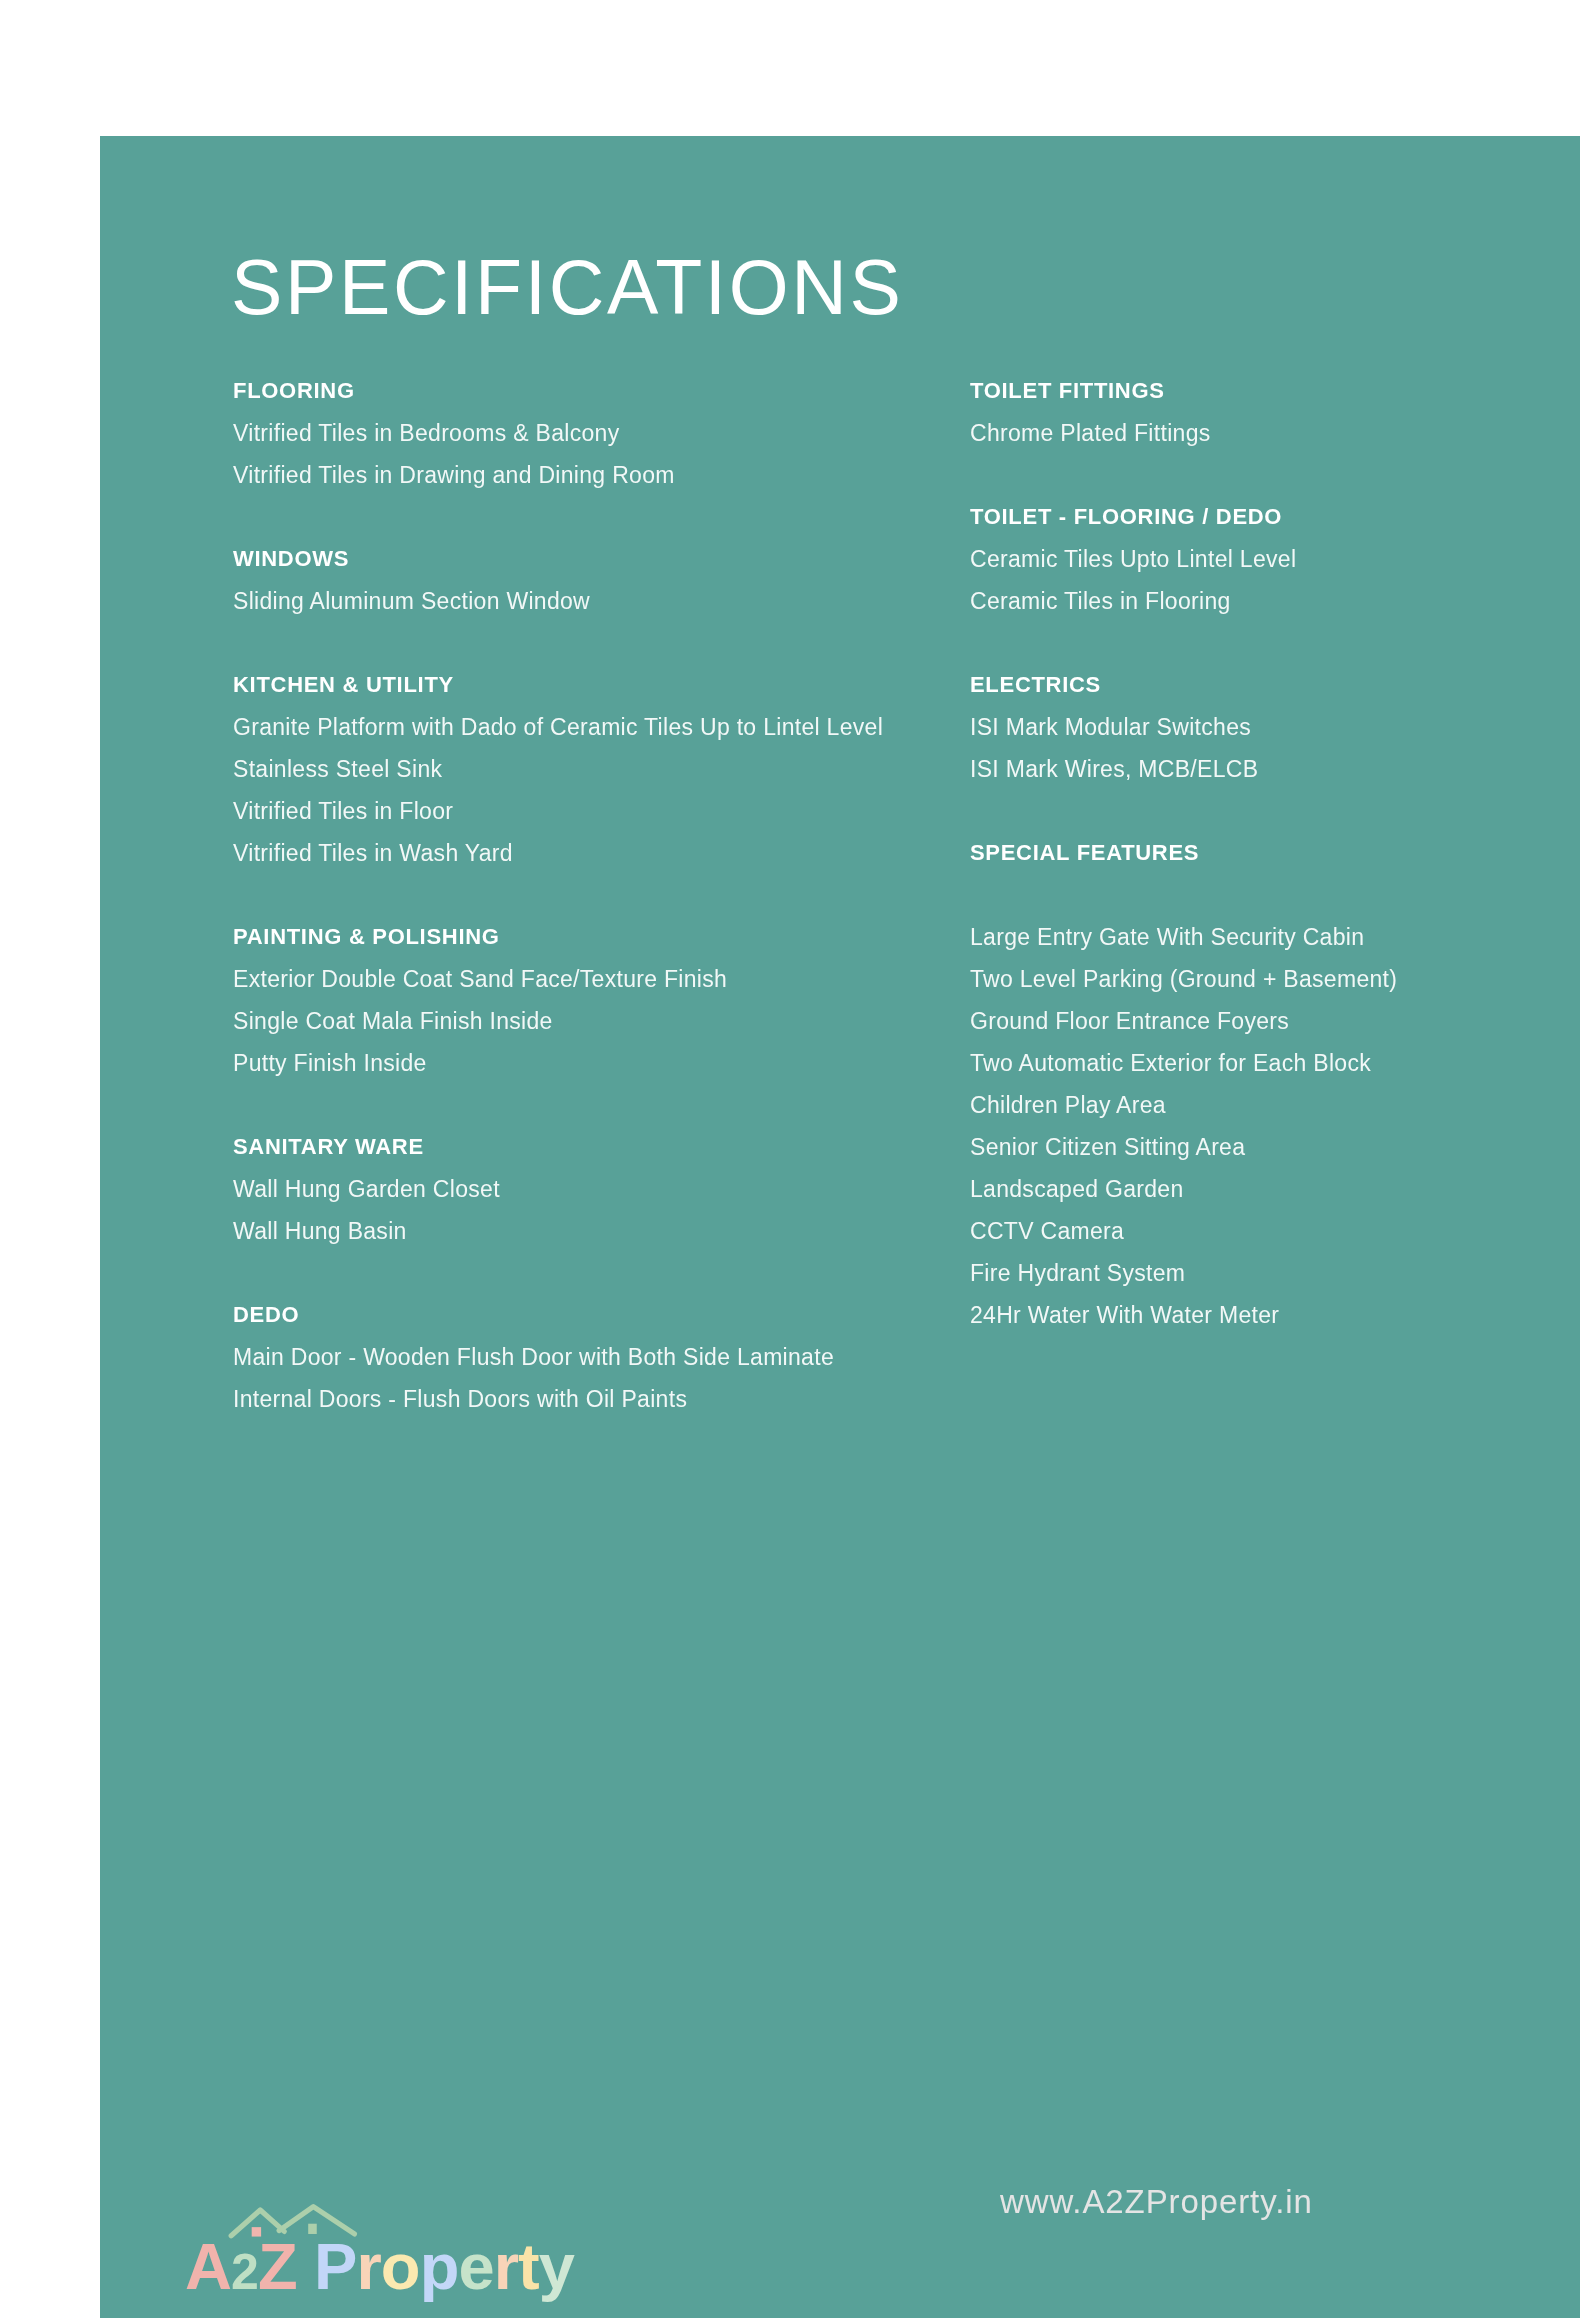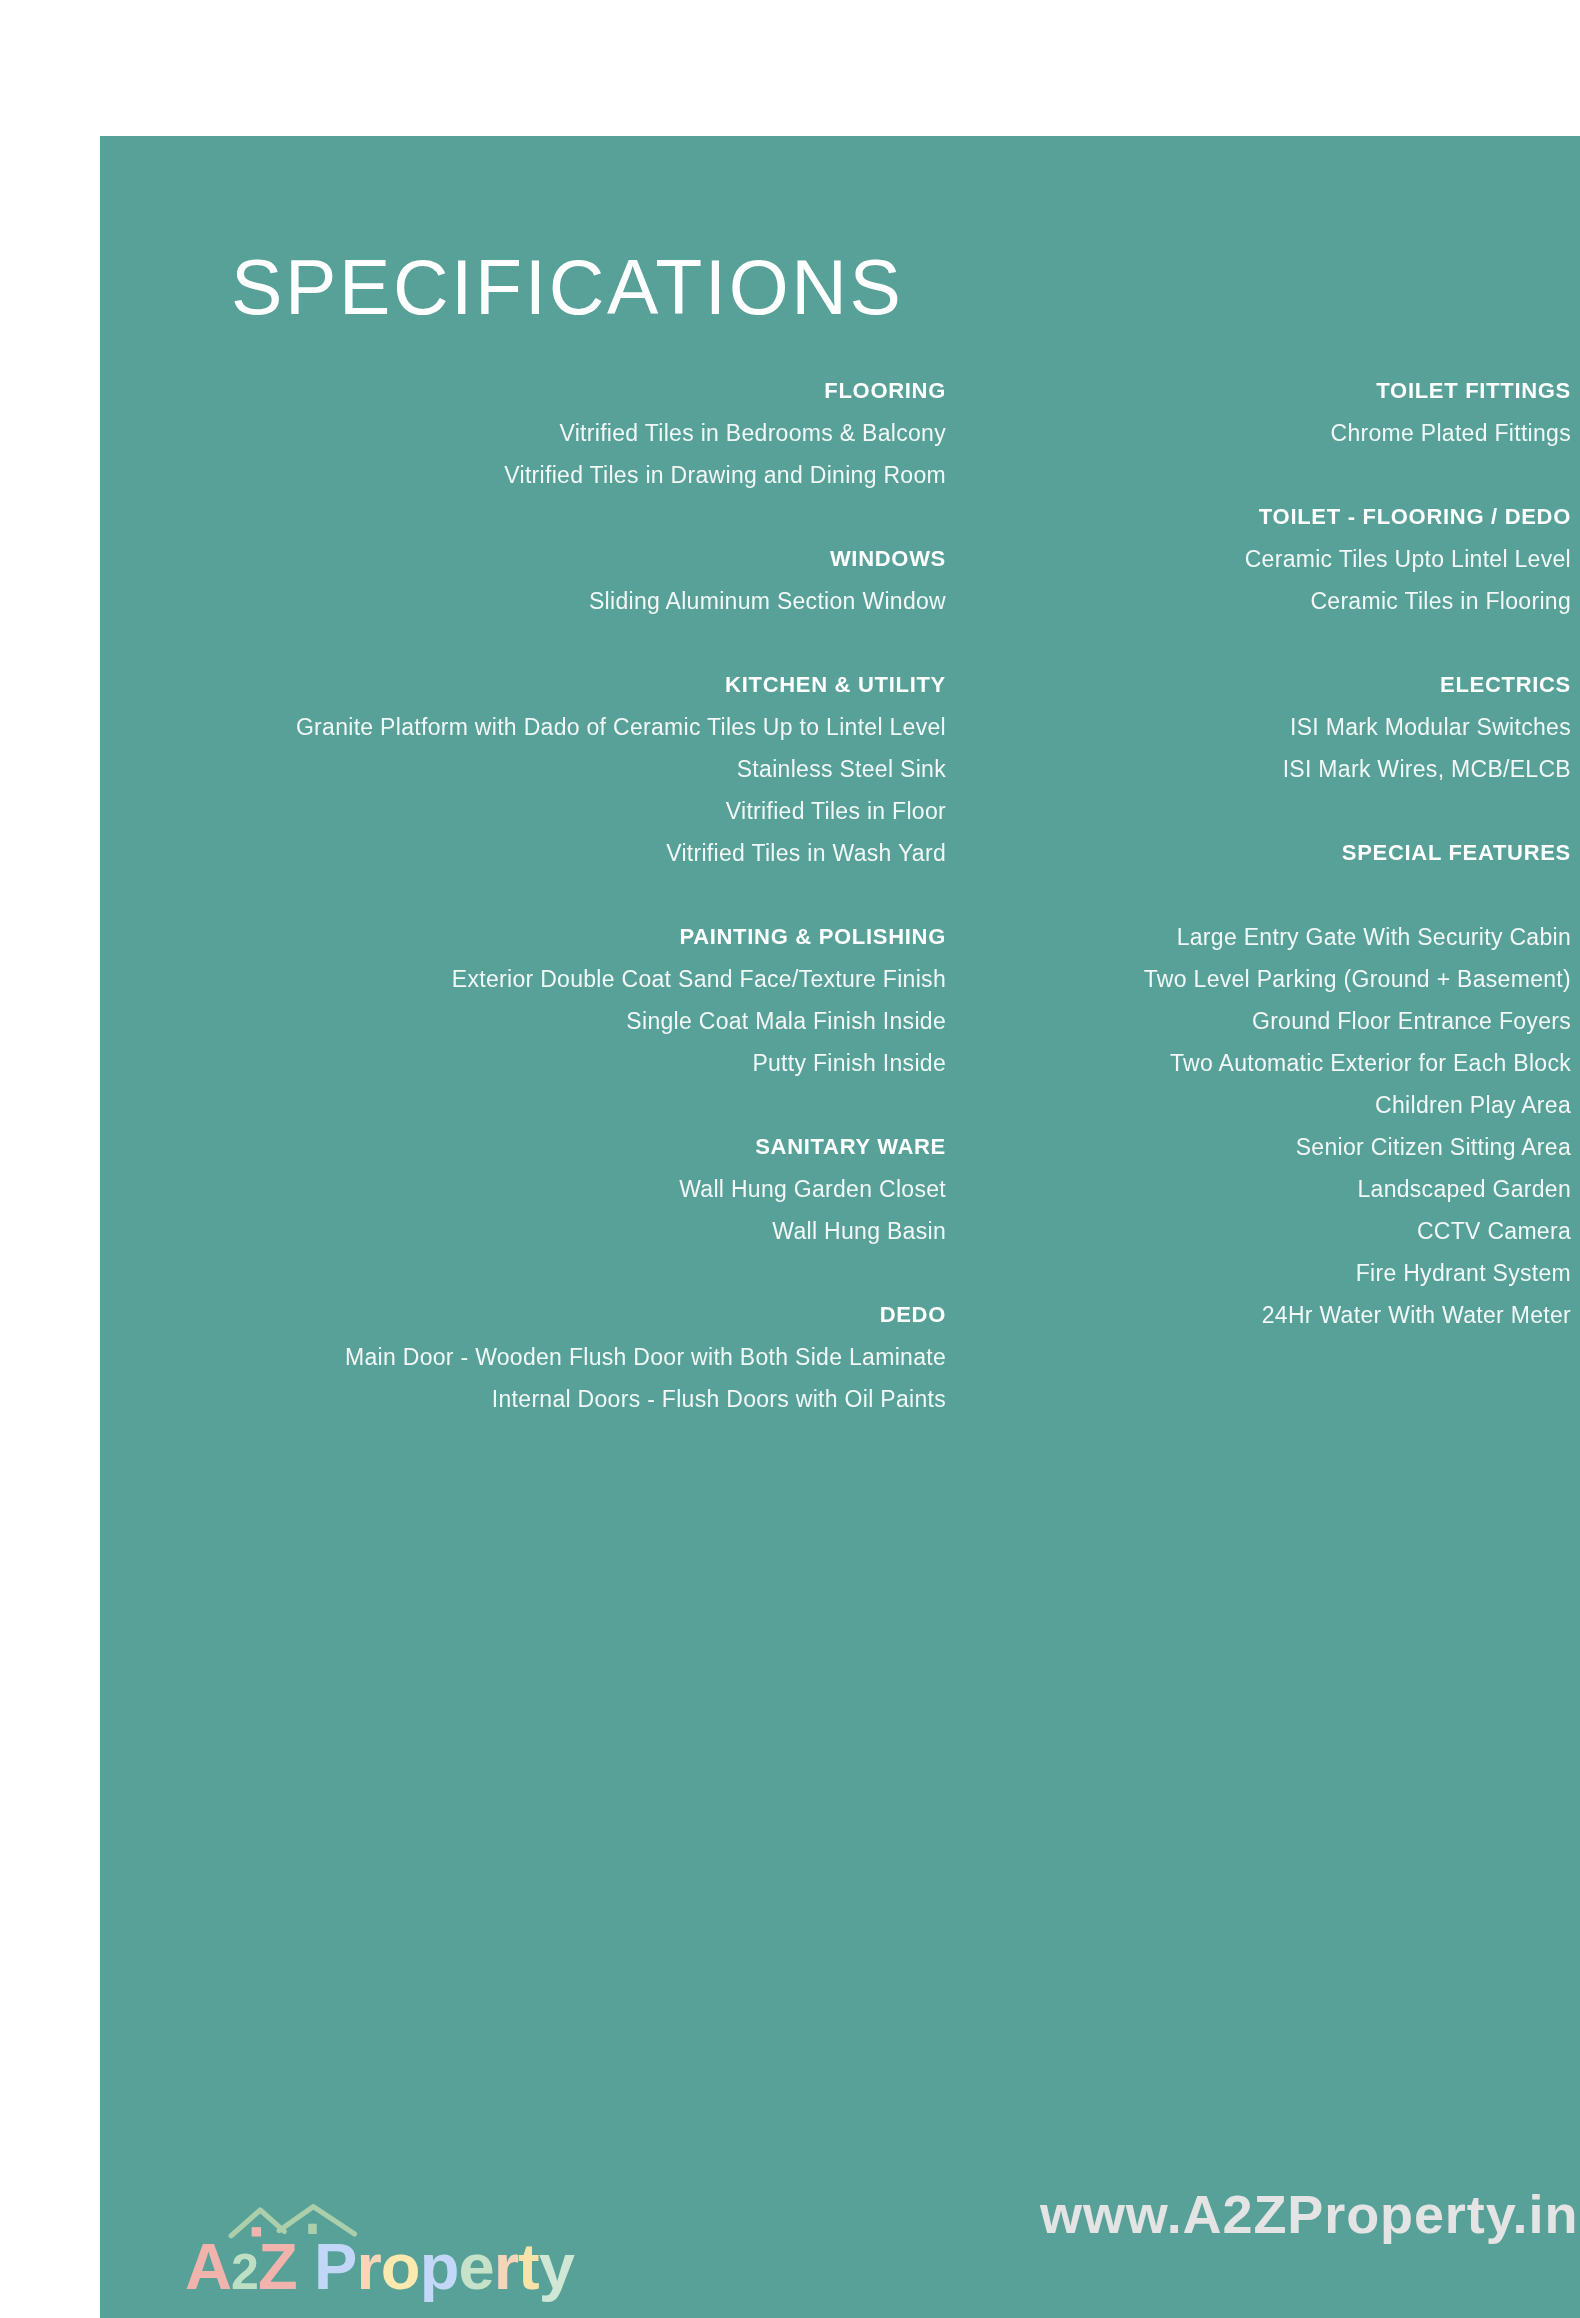--- a/index.html
+++ b/index.html
@@ -34,21 +34,21 @@
     line-height: 77px;
     color: #ffffff;
     white-space: nowrap;
   }
   .columns {
     position: absolute;
     left: 0;
     top: 234px;
     right: 0;
   }
-  .column { position: absolute; top: 0; text-align: right; }
+  .column { position: absolute; top: 0; }
   .col-0 { left: 133px; width: 713px; }
   .col-1 { left: 870px; width: 601px; }
   .section { margin-bottom: 42px; }
   .sec-heading {
     font-size: 22px;
     font-weight: bold;
     letter-spacing: 0.7px;
     line-height: 42px;
     color: #ffffff;
     white-space: nowrap;
@@ -57,27 +57,26 @@
   .sec-item {
     font-size: 23px;
     font-weight: normal;
     letter-spacing: 0.3px;
     line-height: 42px;
     color: rgba(255,255,255,0.92);
     white-space: nowrap;
   }
   .watermark {
     position: absolute;
-    left: 1040px;
+    left: 1000px;
     top: 2183px;
-    font-size: 54px;
+    font-size: 33px;
     letter-spacing: 0.9px;
     color: #e4e4e4;
     white-space: nowrap;
-    font-weight: bold;
   }
   .logo {
     position: absolute;
     left: 185px;
     top: 2222px;
     font-size: 65px;
     font-weight: bold;
     line-height: 89px;
     letter-spacing: -0.9px;
     white-space: nowrap;

